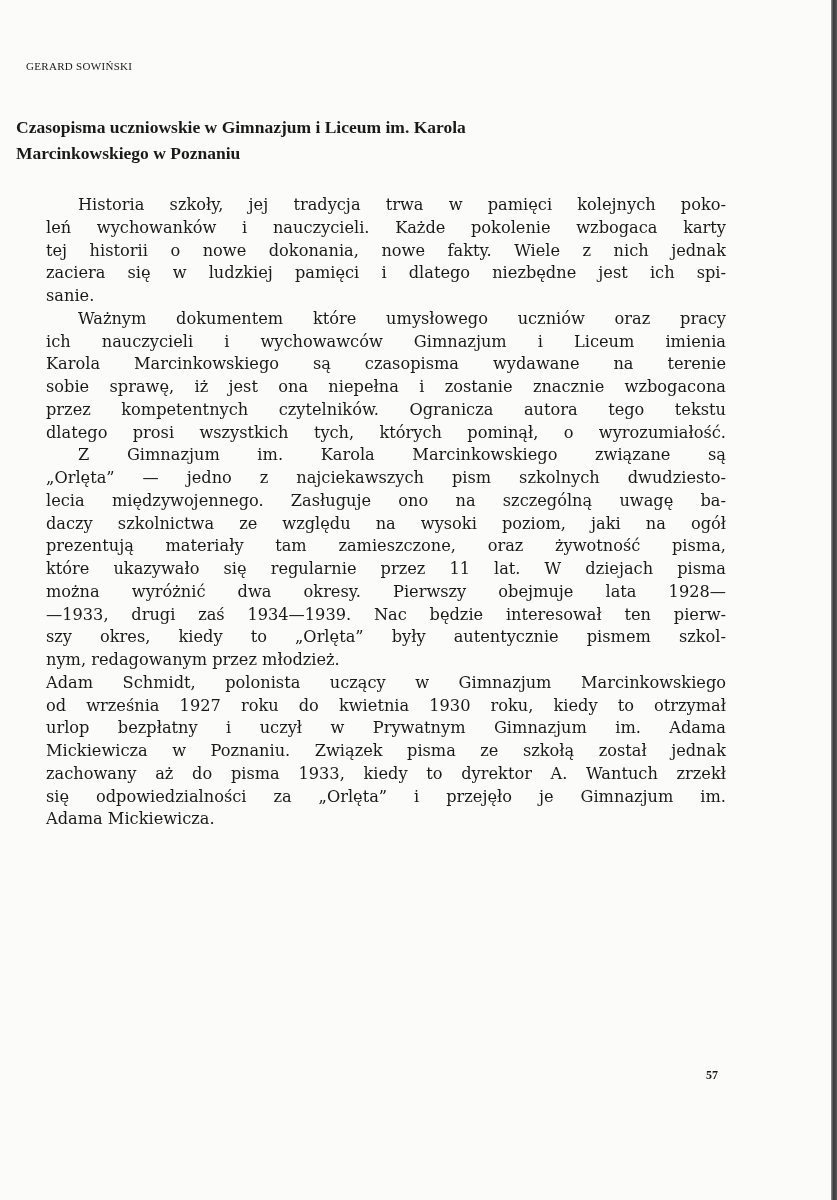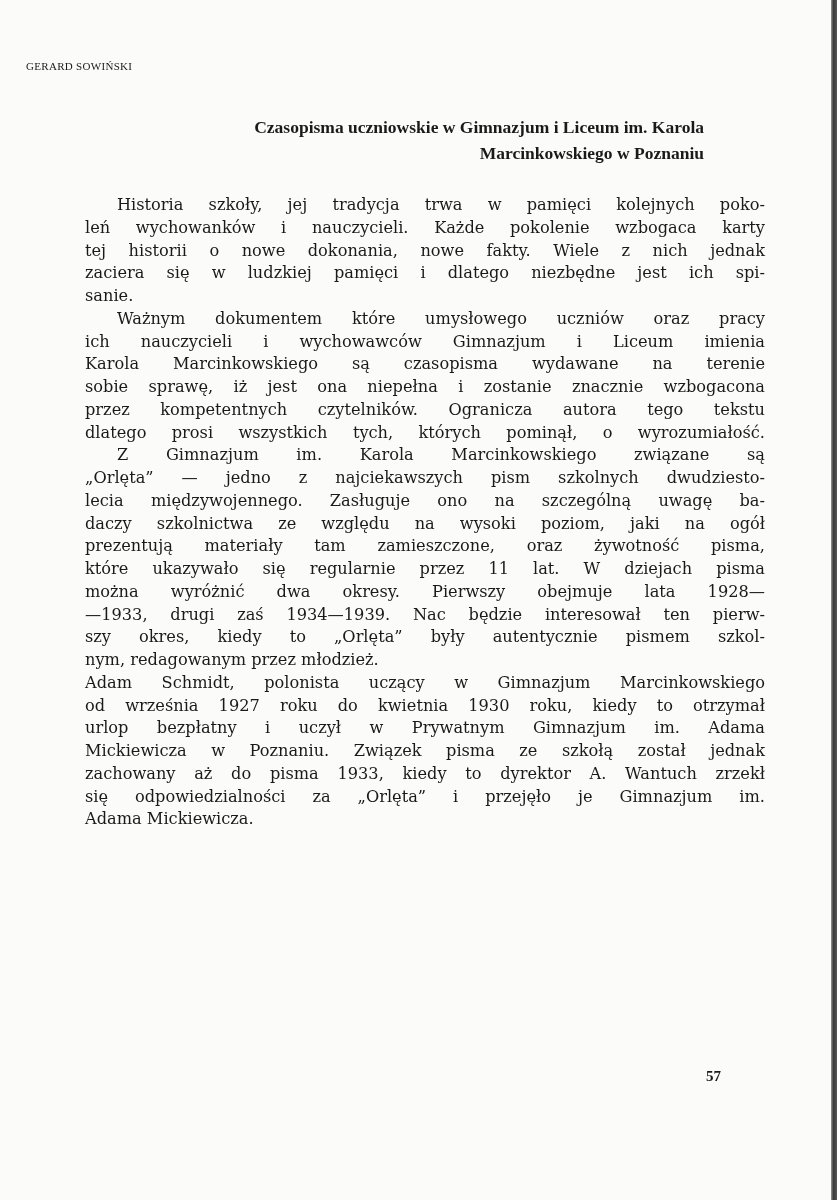--- a/index.html
+++ b/index.html
@@ -14,39 +14,38 @@
     position: absolute; top: 0; right: 0; width: 6px; height: 1200px;
     background: linear-gradient(to right, #9a9a9a, #3a3a3a 40%, #555 100%);
   }
   .author {
     position: absolute; left: 26px; top: 60px;
     font-family: "Liberation Serif", serif;
     font-size: 11px; letter-spacing: 0.3px;
   }
   .title {
     position: absolute; left: 0; width: 704px; top: 114px;
-    text-align: right;
+    text-align: left;
     font-family: "Liberation Serif", serif;
-    font-weight: bold; font-size: 17.5px; line-height: 26px;
+    font-weight: bold; font-size: 17.5px; line-height: 26px; padding-left: 16px;
   }
   .body {
     position: absolute; left: 46px; top: 194px; width: 680px;
     font-family: "DejaVu Serif", serif;
     font-size: 16.2px;
-    margin-left: 39px;
   }
   .line {
     height: 22.75px; line-height: 22.75px;
     white-space: nowrap; overflow: visible;
   }
   .line.j { text-align: justify; text-align-last: justify; white-space: normal; }
   .line.ind { padding-left: 32px; }
   .pagenum {
     position: absolute; left: 706px; top: 1068px;
-    font-family: "Liberation Serif", serif; font-weight: bold; font-size: 15px;
+    font-family: "Liberation Serif", serif; font-weight: bold; font-size: 12px;
   }
 </style>
 </head>
 <body>
 
 <div class="edge"></div>
 
 <div class="author">GERARD SOWIŃSKI</div>
 
 <div class="title">

